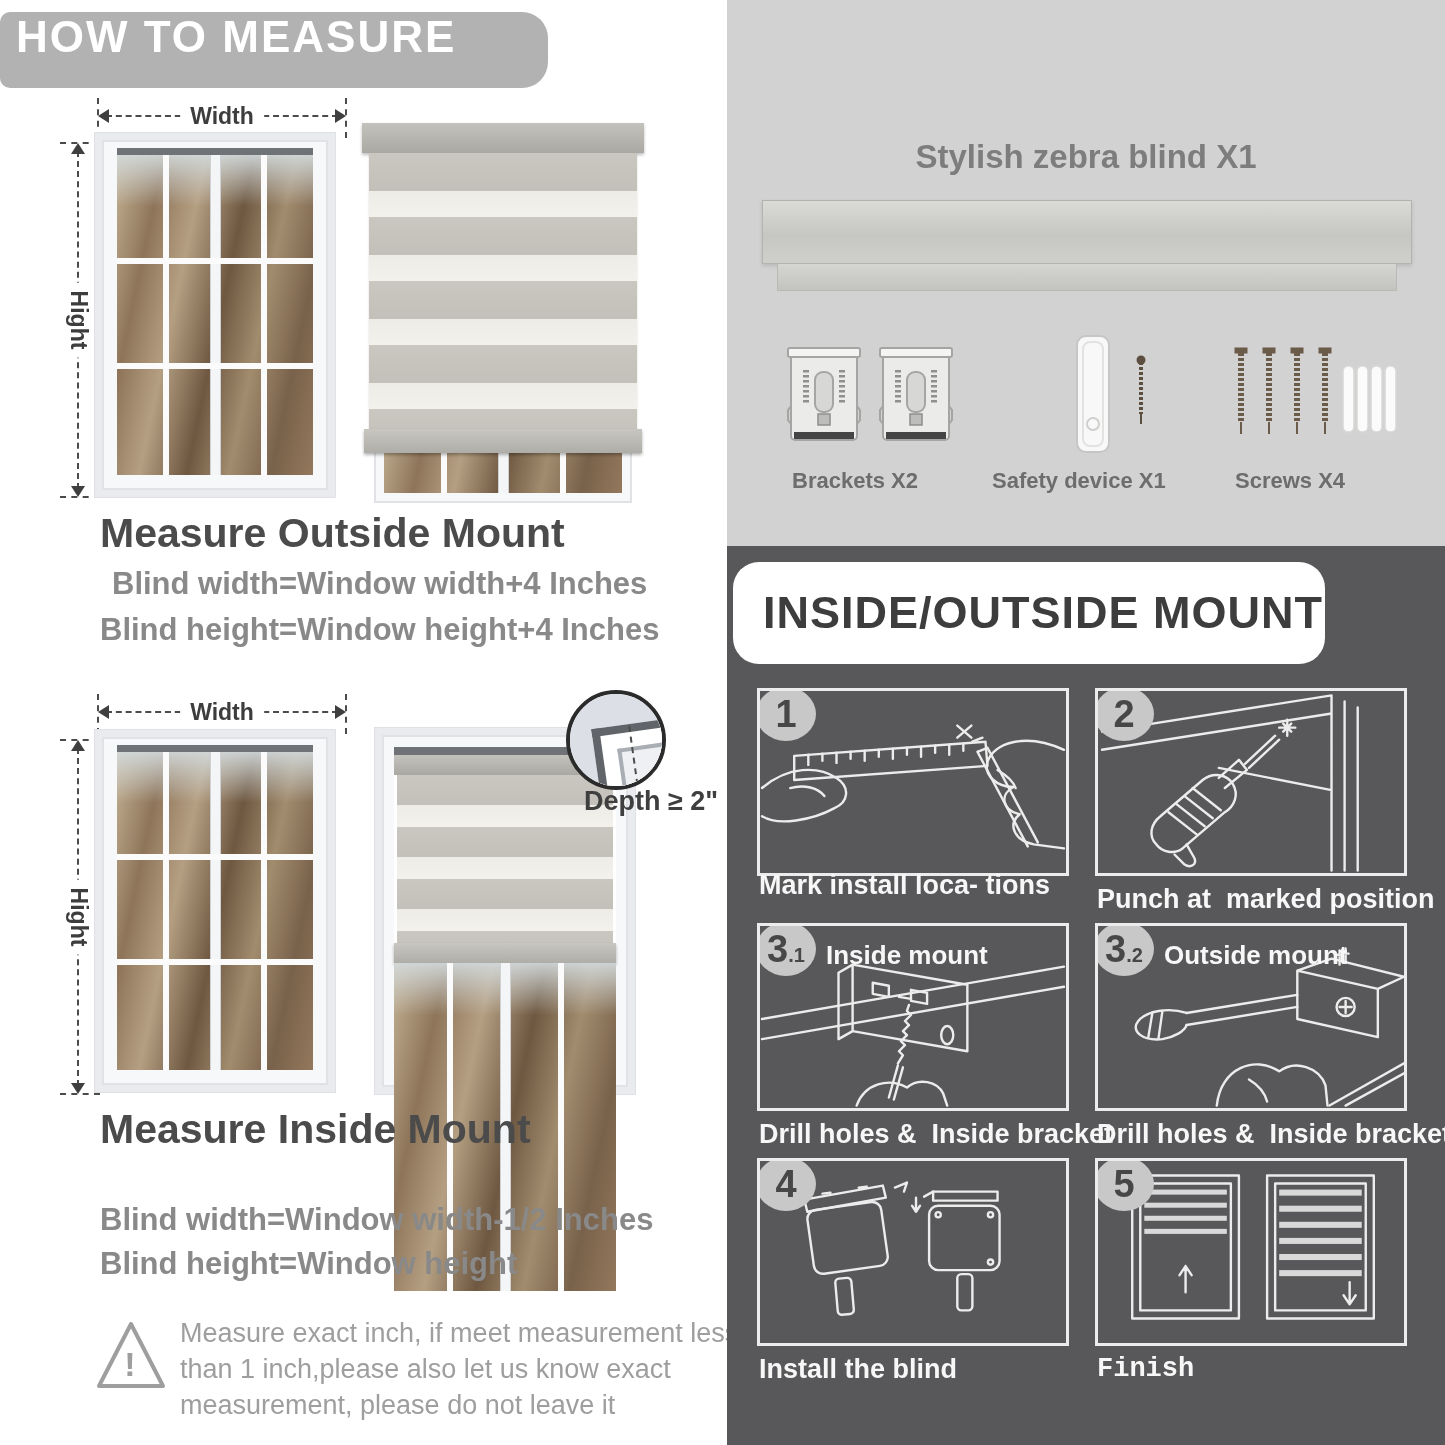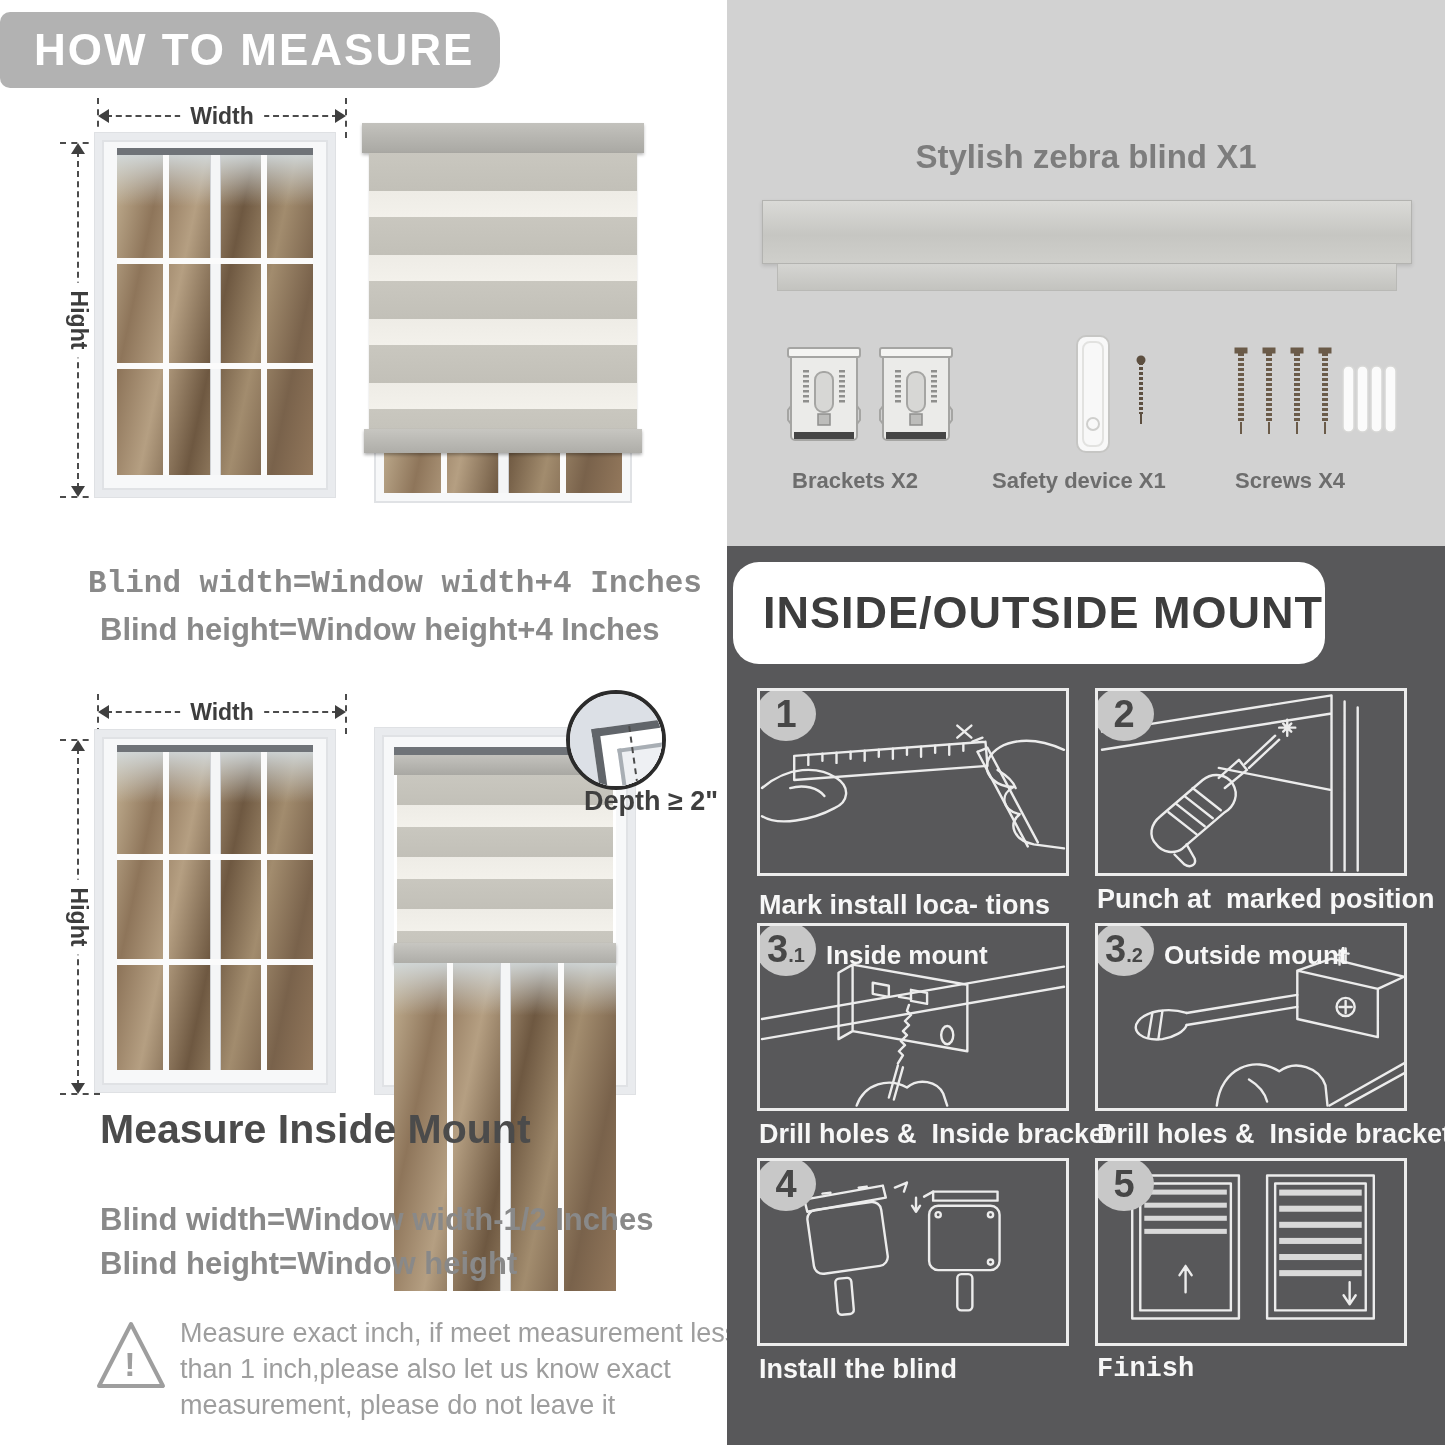--- a/index.html
+++ b/index.html
@@ -1,22 +1,22 @@
 <!DOCTYPE html>
 <html><head>
 <meta charset="utf-8">
 <style>
   html,body{margin:0;padding:0;background:#ffffff;}
   .page{position:relative;width:1445px;height:1445px;background:#ffffff;overflow:hidden;
         font-family:"Liberation Sans", sans-serif;}
   .abs{position:absolute;}
 
   
-  .howto-header{left:0;top:12px;width:500px;height:76px;background:#b2b2b2;
-    border-radius:10px 26px 26px 10px;display:flex;align-items:center;padding-left:34px;
+  .howto-header{left:0;top:12px;width:548px;height:76px;background:#b2b2b2;
+    border-radius:10px 26px 26px 10px;display:flex;align-items:flex-start;padding-left:16px;
     color:#ffffff;font-size:44px;font-weight:bold;letter-spacing:2px;box-sizing:border-box;}
 
   
   .win{background:#e9ebee;padding:7px;box-sizing:border-box;box-shadow:0 0 0 1px #dfe1e4;}
   .win-frame{position:relative;width:100%;height:100%;background:#f7f8f9;border:2px solid #e0e2e5;
     box-sizing:border-box;padding:13px;}
   .win-toprail{position:absolute;left:13px;right:13px;top:6px;height:8px;background:#6f7378;}
   .panes{position:relative;width:100%;height:100%;overflow:hidden;
     background:
       linear-gradient(180deg, rgba(211,219,222,0.9) 0%, rgba(211,219,222,0) 16%),
@@ -164,21 +164,22 @@
         <div class="m mv c" style="left:calc(50% - 5px);"></div>
         <div class="m mv" style="left:calc(25% - 3px);"></div>
         <div class="m mv" style="left:calc(75% - 3px);"></div>
       </div>
     </div>
     <div class="bB-cassette"></div>
     <div class="bB-body"></div>
     <div class="bB-rail"></div>
   </div>
 
-  <div class="abs sec-line" style="left:88px;top:566px;font-family:Liberation Mono, monospace;">Blind width=Window width+4 Inches</div>
+  <div class="abs sec-title" style="left:100px;top:510px;">Measure Outside Mount</div>
+  <div class="abs sec-line" style="left:112px;top:566px;">Blind width=Window width+4 Inches</div>
   <div class="abs sec-line" style="left:100px;top:612px;">Blind height=Window height+4 Inches</div>
 
   <div class="dimh" style="left:98px;top:700px;width:248px;">
     <span class="tick l"></span>
     <span class="tick r"></span>
     <span class="line"></span>
     <span class="ah l"></span>
     <span class="ah r"></span>
     <span class="lbl">Width</span>
   </div>
@@ -339,21 +340,21 @@
         <path d="M34,64 L224,50 M34,64 L34,88 L226,74 L224,50"></path>
         <path d="M48,63 l0,10 M62,62 l0,7 M76,61 l0,10 M90,60 l0,7 M104,59 l0,10 M118,58 l0,7 M132,57 l0,10 M146,56 l0,7 M160,55 l0,10 M174,54 l0,7 M188,53 l0,10 M202,52 l0,7"></path>
         <path d="M196,34 l14,12 M210,34 l-14,12"></path>
         <path d="M2,96 C28,74 58,74 76,86 C90,95 88,110 74,116 C52,128 18,134 2,124"></path>
         <path d="M30,96 C44,92 58,96 64,104"></path>
         <path d="M302,58 C262,40 232,52 226,70 C222,84 236,95 252,95 C238,102 240,118 258,122 C246,132 252,148 272,152 L302,156"></path>
         <path d="M236,78 C246,84 252,90 254,96"></path>
         <path d="M266,154 L216,60 M276,150 L226,56 M216,60 L226,56 M211,50 L221,46"></path>
       </svg>
     </div>
-    <div class="caption" style="left:32px;top:344px;">Mark install loca- tions</div>
+    <div class="caption" style="left:32px;top:324px;">Mark install loca- tions</div>
 
     <div class="step" style="left:368px;top:142px;">
       <div class="badge">
           <span class="n">2</span>
           <span class="s"></span>
         </div>
       <svg class="art" viewBox="0 0 304 180" fill="none" stroke="#ececec" stroke-width="2.4" stroke-linecap="round" stroke-linejoin="round">
         <path d="M4,40 L232,4 M4,58 L232,22 M232,4 L232,178 M245,10 L245,178 M258,16 L258,178 M120,76 L232,98"></path>
         <path d="M58,152 C50,144 52,132 62,124 L104,88 C114,80 128,82 134,92 C140,102 136,114 126,120 L84,156 C76,162 64,160 58,152 Z"></path>
         <path d="M70,120 L98,142 M78,112 L106,134 M86,104 L114,126 M94,96 L122,118"></path>

